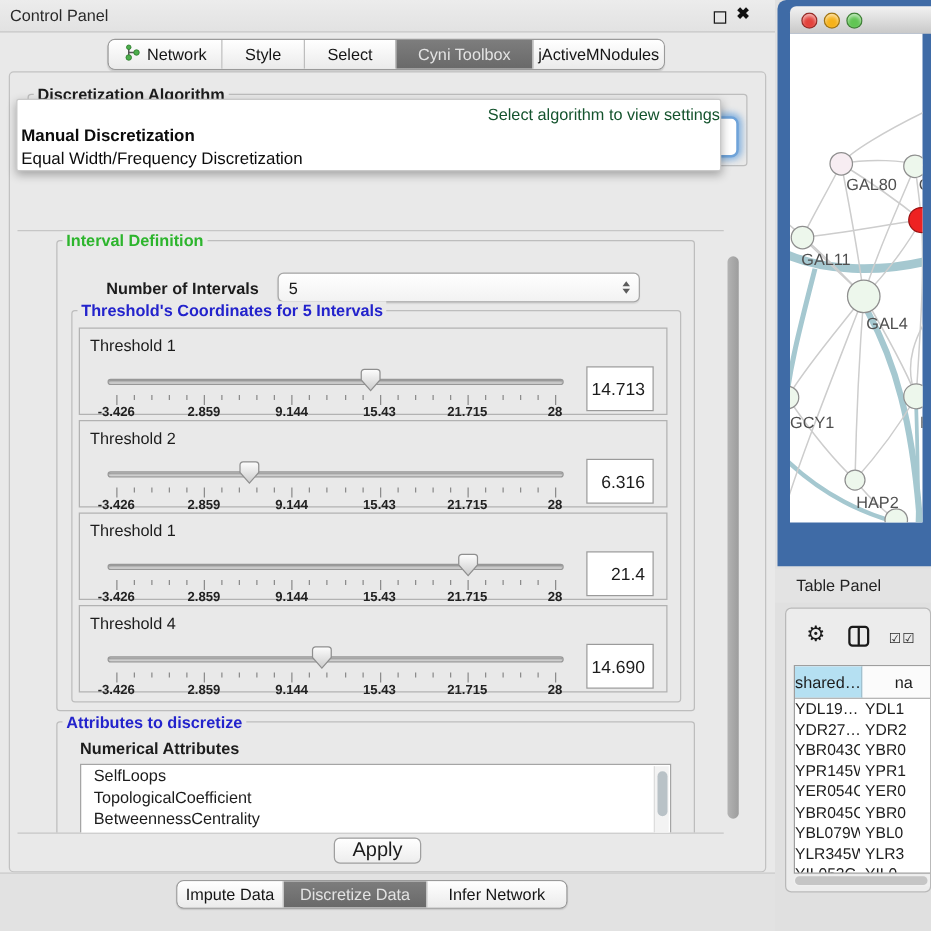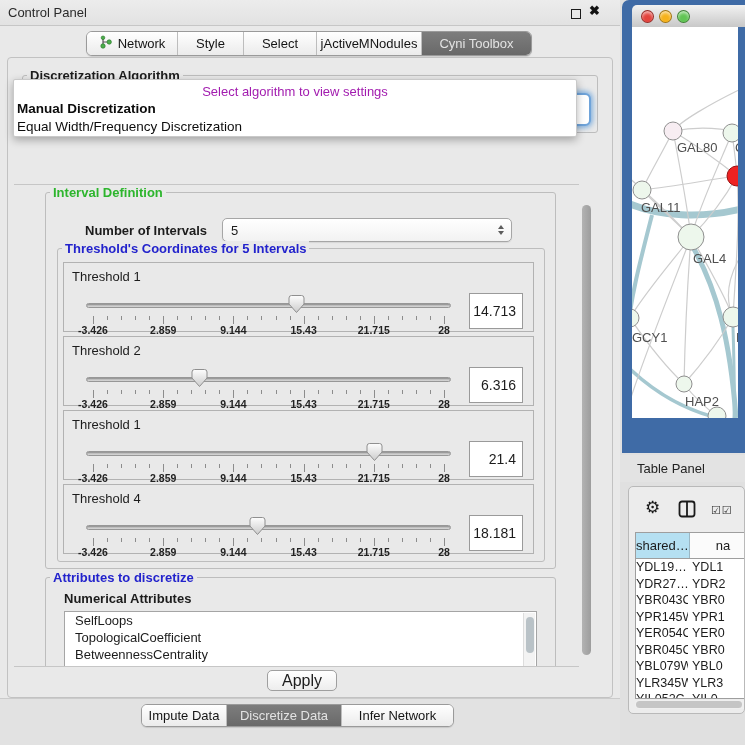--- a/index.html
+++ b/index.html
@@ -43,21 +43,21 @@
   .spin .up { width:0; height:0; border-left:3.5px solid transparent; border-right:3.5px solid transparent;
               border-bottom:4.5px solid #5c5c5c; }
   .spin .dn { width:0; height:0; border-left:3.5px solid transparent; border-right:3.5px solid transparent;
               border-top:4.5px solid #5c5c5c; }
 
   .focus-ring { left:561px; top:93px; width:30px; height:33px; background:#fff; border-radius:6px;
                 border:2px solid #6fa3d9; box-shadow:0 0 5px 2px rgba(110,165,220,.8); }
 
   .popup { left:13px; top:79px; width:564px; height:58px; background:#fff; border:1px solid #c9c9c9;
            border-radius:2px; box-shadow:0 3px 8px rgba(0,0,0,.3); z-index:50; }
-  .popup-hint { position:absolute; left:0; right:0; top:4px; text-align:center; color:#a21caf; font-size:13px; }
+  .popup-hint { position:absolute; left:0; right:0; top:4px; text-align:right; color:#14532d; font-size:13px; }
   .popup-item { position:absolute; left:3px; font-size:13.5px; color:#0c0c0c; white-space:nowrap; }
 
   .viewport { left:14px; top:184px; width:565px; height:483px; background:#e9e9e9; overflow:hidden;
               border-top:1px solid #c6c6c6; border-bottom:1px solid #c6c6c6; }
   .vscroll { left:582px; top:205px; width:9px; height:450px; border-radius:4.5px;
              background:linear-gradient(90deg,#b3b3b3,#9d9d9d); }
 
   .noi-label { position:absolute; left:71px; top:38px; font-weight:bold; font-size:13px; }
 
   .thr { position:relative; width:471px; height:70px; border:1px solid #b2b2b2; margin-bottom:4px; }
@@ -149,25 +149,25 @@
             <circle cx="10.2" cy="7" r="2.2" fill="#4cae4c" stroke="#2e7d2e" stroke-width="0.7"></circle>
           </svg></span>
         <span>Network</span>
       </div>
       <div class="seg-btn" style="width: 66px;">
         <span>Style</span>
       </div>
       <div class="seg-btn" style="width: 73px;">
         <span>Select</span>
       </div>
+      <div class="seg-btn sel" style="width: 110px;">
+        <span>Cyni Toolbox</span>
+      </div>
       <div class="seg-btn" style="width: 105px;">
         <span>jActiveMNodules</span>
-      </div>
-      <div class="seg-btn sel" style="width: 110px;">
-        <span>Cyni Toolbox</span>
       </div>
     </div>
 
   <div class="abs outer-panel"></div>
 
   <div class="grp" style="left:22px; top:75px; width:576px; height:58px;">
     <div class="grp-title">Discretization Algorithm</div>
   </div>
   <div class="abs focus-ring"></div>
 
@@ -364,21 +364,21 @@
             <div class="tick major" style="left: 100%;"></div>
           </div>
     <div class="tlabels">
             <span class="tlabel" style="left: 0%;">-3.426</span>
             <span class="tlabel" style="left: 20%;">2.859</span>
             <span class="tlabel" style="left: 40%;">9.144</span>
             <span class="tlabel" style="left: 60%;">15.43</span>
             <span class="tlabel" style="left: 80%;">21.715</span>
             <span class="tlabel" style="left: 100%;">28</span>
           </div>
-    <div class="val">18.181</div>
+    <div class="val">14.690</div>
   </div>
       </div>
 
     <div class="grp" style="left:31px; top:392px; width:511px; height:104px;">
       <div class="grp-title t-blue">Attributes to discretize</div>
     </div>
     <div class="attr-title">Numerical Attributes</div>
     <div class="listbox">
       <div id="attr-list">
           <div class="list-item">SelfLoops</div>

